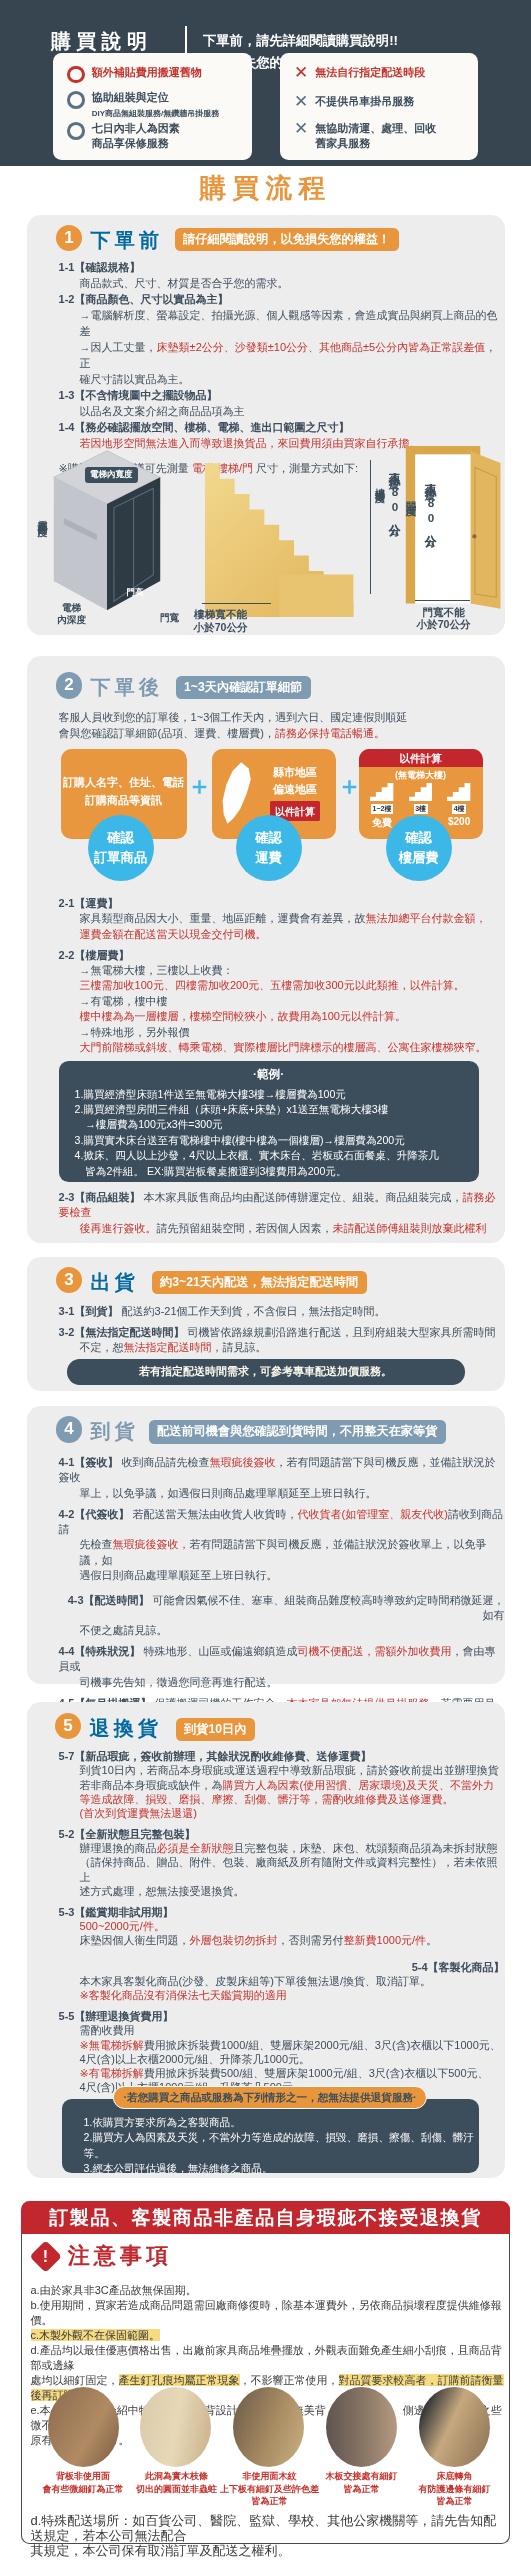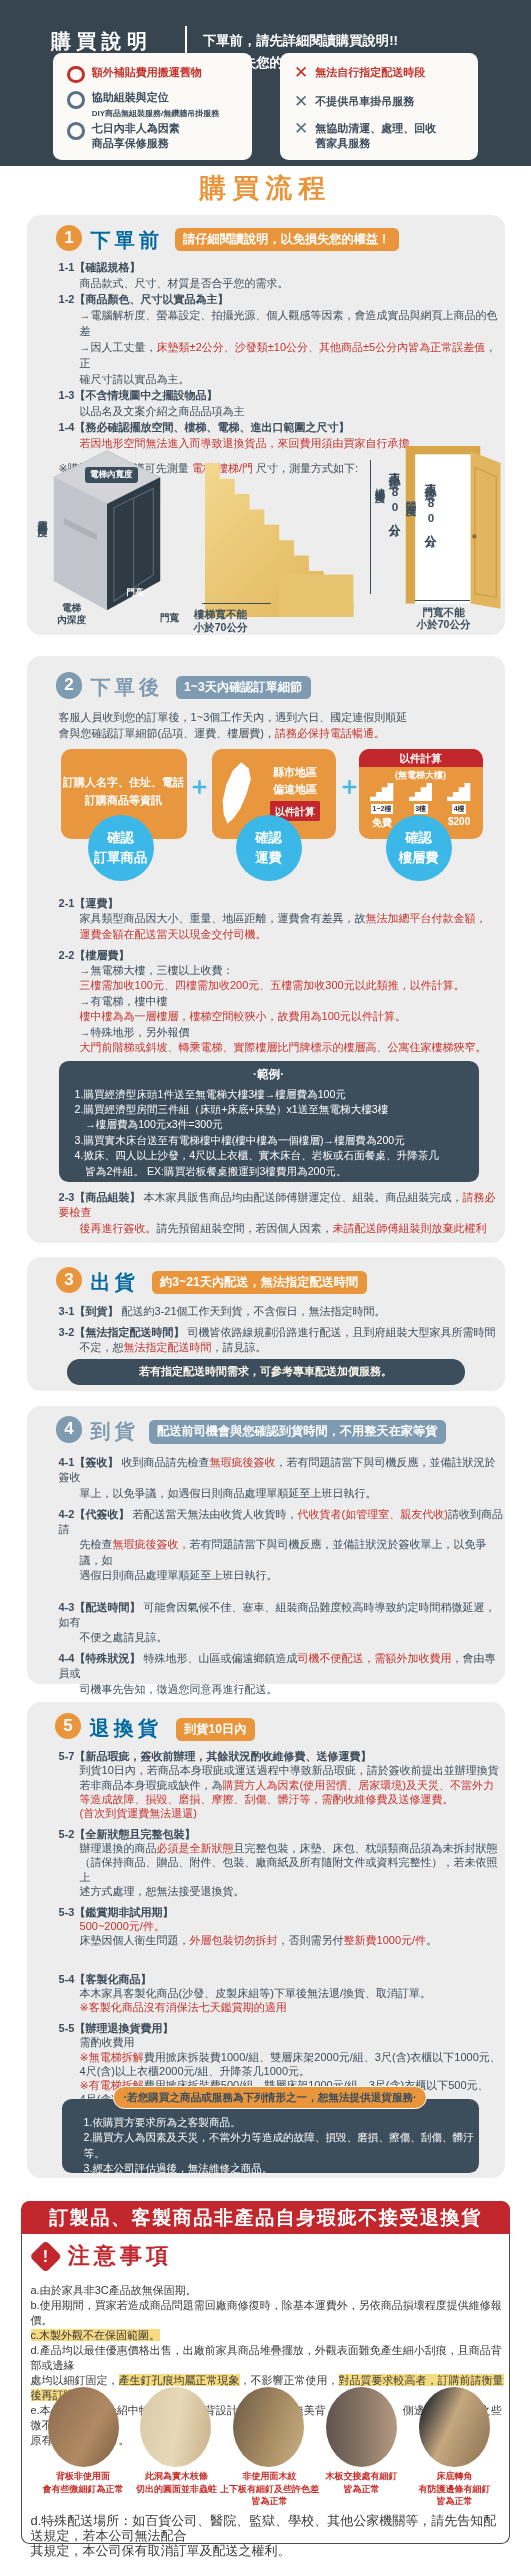--- a/index.html
+++ b/index.html
@@ -357,21 +357,21 @@
     <div class="num blue" style="left:29px;top:10px">4</div>
     <div class="sec-title blue" style="left:64px;top:12.2px"></div>
     <div class="sec-title blue" style="left:64px;top:12.2px">到貨</div>
     <div class="badge blue" style="left:122px;top:14.3px">配送前司機會與您確認到貨時間，不用整天在家等貨</div>
     <div class="tlines lh29" style="top:49px">
         <div class="tl"><span class="b">4-1【簽收】</span><span> 收到商品請先檢查</span><span class="r">無瑕疵後簽收</span><span>，若有問題請當下與司機反應，並備註狀況於簽收</span></div>
         <div class="tl ind"><span>單上，以免爭議，如遇假日則商品處理單順延至上班日執行。</span></div>
         <div class="tl" style="margin-top: 5.3px;"><span class="b">4-2【代簽收】</span><span> 若配送當天無法由收貨人收貨時，</span><span class="r">代收貨者(如管理室、親友代收)</span><span>請收到商品請</span></div>
         <div class="tl ind"><span>先檢查</span><span class="r">無瑕疵後簽收，</span><span>若有問題請當下與司機反應，並備註狀況於簽收單上，以免爭議，如</span></div>
         <div class="tl ind"><span>遇假日則商品處理單順延至上班日執行。</span></div>
-        <div class="tl" style="margin-top: 16px;"><span class="b">4-3【配送時間】</span><span> 可能會因氣候不佳、塞車、組裝商品難度較高時導致約定時間稍微延遲，如有</span></div>
+        <div class="tl" style="margin-top: 9px; text-align: right;"><span class="b">4-3【配送時間】</span><span> 可能會因氣候不佳、塞車、組裝商品難度較高時導致約定時間稍微延遲，如有</span></div>
         <div class="tl ind"><span>不便之處請見諒。</span></div>
         <div class="tl" style="margin-top: 5.3px;"><span class="b">4-4【特殊狀況】</span><span> 特殊地形、山區或偏遠鄉鎮造成</span><span class="r">司機不便配送，需額外加收費用</span><span>，會由專員或</span></div>
         <div class="tl ind"><span>司機事先告知，徵過您同意再進行配送。</span></div>
         <div class="tl" style="margin-top: 5.3px;"><span class="b">4-5【無吊掛搬運】</span><span> 保護搬運司機的工作安全，</span><span class="r">本木家具恕無法提供吊掛服務</span><span>。若需要用吊車或</span></div>
         <div class="tl ind"><span>其他吊掛服務，費用就由買家自行付費。</span></div>
         <div class="tl" style="margin-top: 5.3px;"><span class="b">4-6【無回收舊家具】</span><span> 本木家具</span><span class="r">無回收舊家具服務</span><span>，建議若要回收可以撥打環保局清潔隊</span></div>
         <div class="tl ind"><span>免付費專線0800-085-717。</span></div>
       </div>
   </div>
 
@@ -385,21 +385,21 @@
         <div class="tl ind"><span>若非商品本身瑕疵或缺件，為</span><span class="r">購買方人為因素(使用習慣、居家環境)及天災、不當外力</span></div>
         <div class="tl ind"><span class="r">等造成故障、損毀、磨損、摩擦、刮傷、髒汙等，需酌收維修費及送修運費。</span></div>
         <div class="tl ind"><span class="r">(首次到貨運費無法退還)</span></div>
         <div class="tl" style="margin-top: 6.4px;"><span class="b">5-2【全新狀態且完整包裝】</span></div>
         <div class="tl ind"><span>辦理退換的商品</span><span class="r">必須是全新狀態</span><span>且完整包裝，床墊、床包、枕頭類商品須為未拆封狀態</span></div>
         <div class="tl ind"><span>（請保持商品、贈品、附件、包裝、廠商紙及所有隨附文件或資料完整性），若未依照上</span></div>
         <div class="tl ind"><span>述方式處理，恕無法接受退換貨。</span></div>
         <div class="tl" style="margin-top: 6.4px;"><span class="b">5-3【鑑賞期非試用期】</span></div>
         <div class="tl ind"><span class="r">500~2000元/件。</span></div>
         <div class="tl ind"><span>床墊因個人衛生問題，</span><span class="r">外層包裝切勿拆封</span><span>，否則需另付</span><span class="r">整新費1000元/件</span><span>。</span></div>
-        <div class="tl" style="margin-top: 24px;"><span class="b">5-4【客製化商品】</span></div>
+        <div class="tl" style="margin-top: 12px; text-align: right;"><span class="b">5-4【客製化商品】</span></div>
         <div class="tl ind"><span>本木家具客製化商品(沙發、皮製床組等)下單後無法退/換貨、取消訂單。</span></div>
         <div class="tl ind"><span class="r">※客製化商品沒有消保法七天鑑賞期的適用</span></div>
         <div class="tl" style="margin-top: 6.4px;"><span class="b">5-5【辦理退換貨費用】</span></div>
         <div class="tl ind"><span>需酌收費用</span></div>
         <div class="tl ind"><span class="r">※無電梯拆解</span><span>費用掀床拆裝費1000/組、雙層床架2000元/組、3尺(含)衣櫃以下1000元、</span></div>
         <div class="tl ind"><span>4尺(含)以上衣櫃2000元/組、升降茶几1000元。</span></div>
         <div class="tl ind"><span class="r">※有電梯拆解</span><span>費用掀床拆裝費500/組、雙層床架1000元/組、3尺(含)衣櫃以下500元、</span></div>
         <div class="tl ind"><span>4尺(含)以上衣櫃1000元/組、升降茶几500元。</span></div>
       </div>
     <div class="nrbox">

